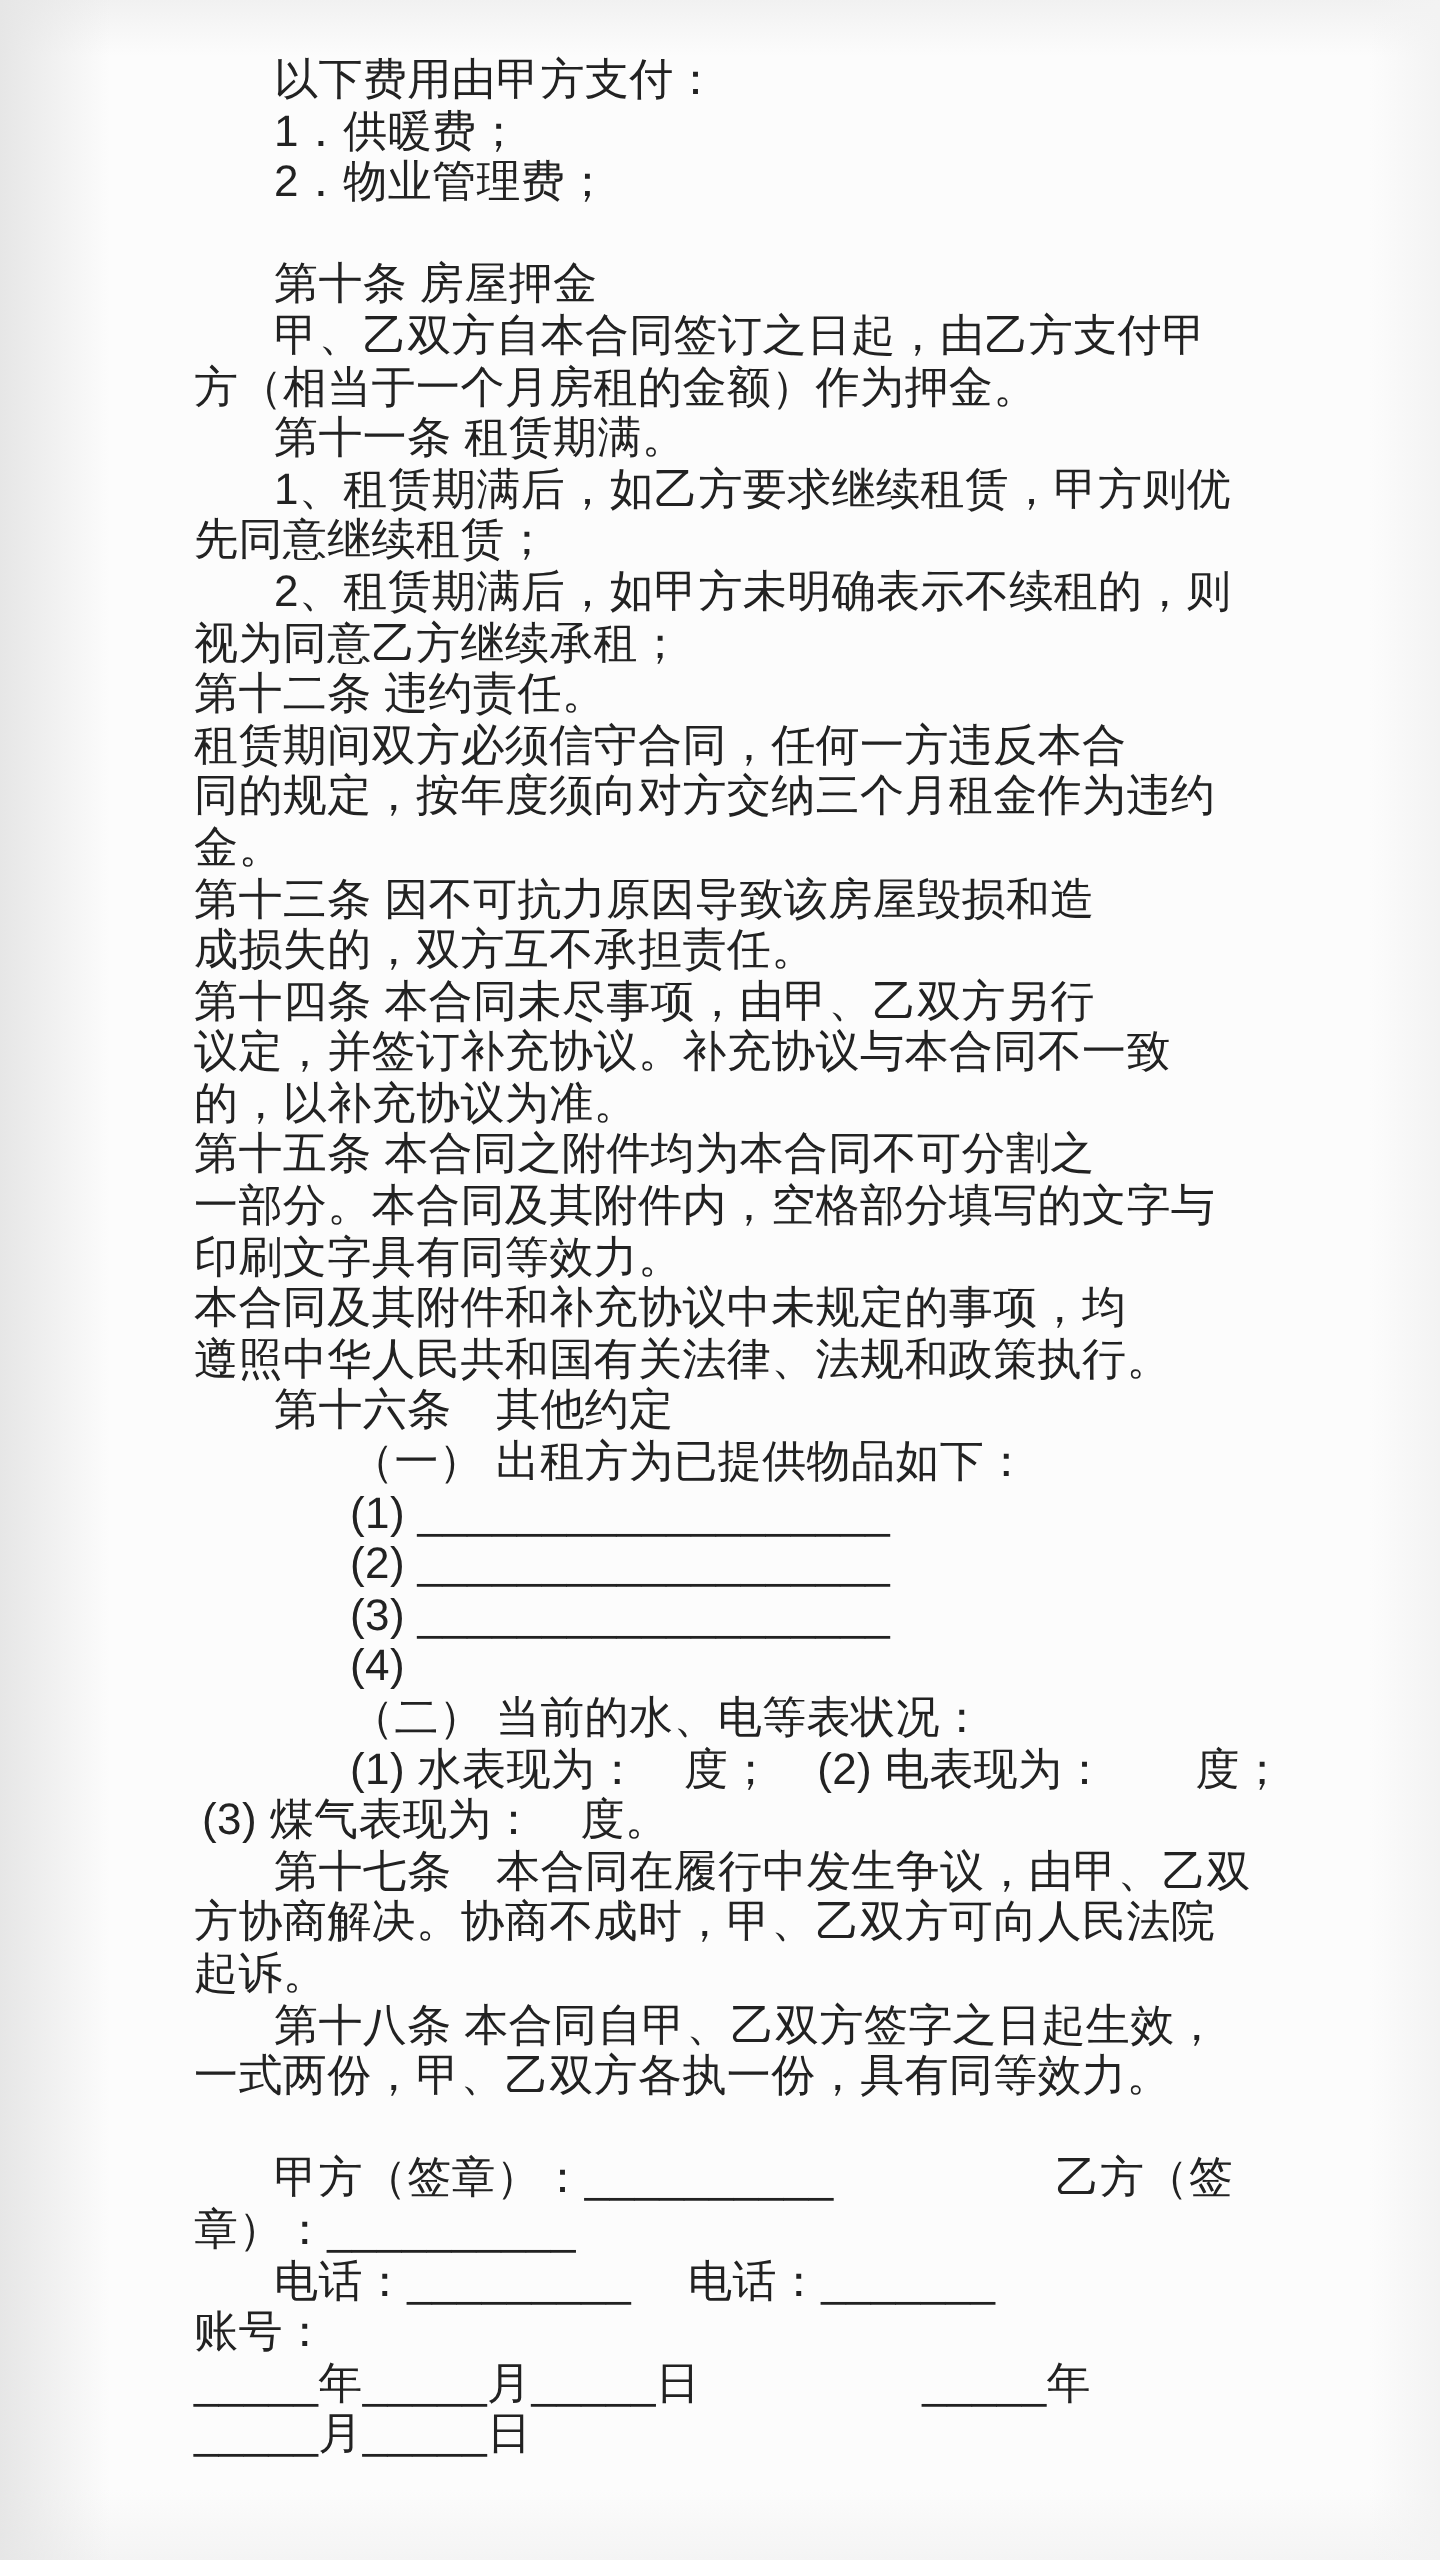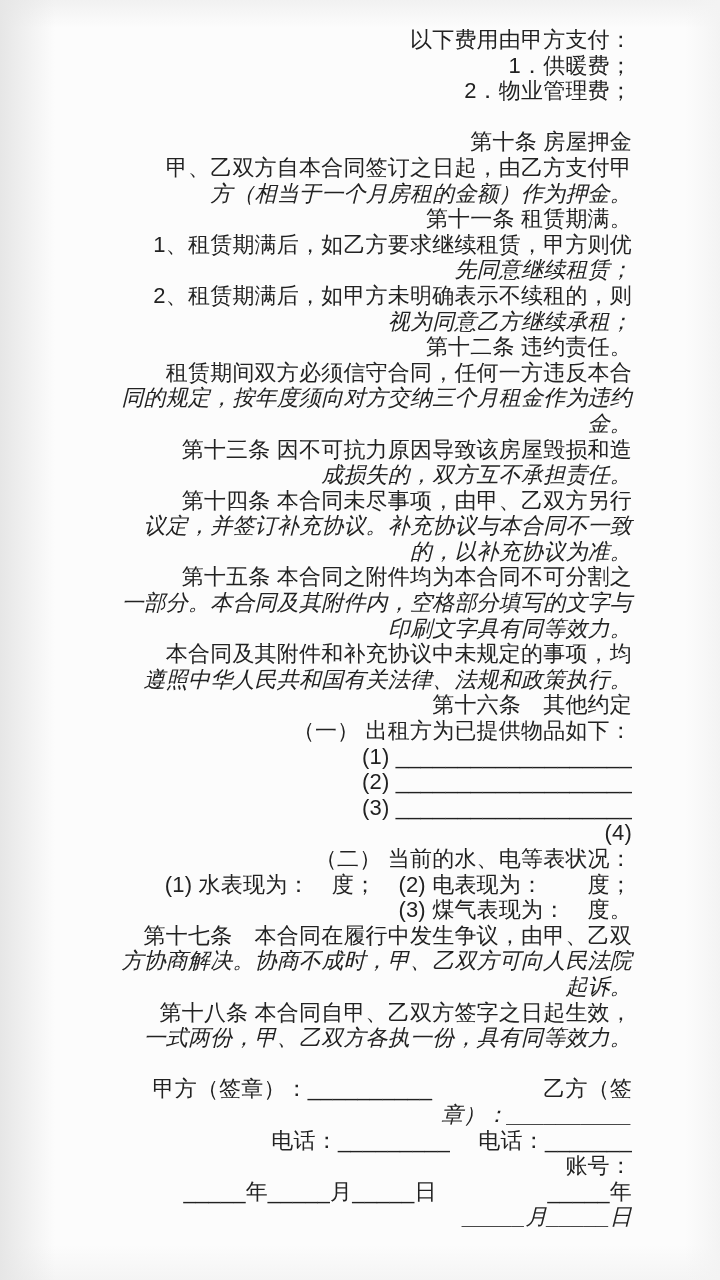--- a/index.html
+++ b/index.html
@@ -16,37 +16,36 @@
   .page {
     position: relative;
     width: 720px;
     height: 1280px;
     background:
       linear-gradient(90deg, #e6e6e6 0px, rgba(230,230,230,0) 55px),
       linear-gradient(270deg, #f3f3f3 0px, rgba(243,243,243,0) 35px),
       linear-gradient(180deg, #f1f1f1 0px, rgba(241,241,241,0) 28px),
       linear-gradient(0deg, #f4f4f4 0px, rgba(244,244,244,0) 35px),
       var(--bg-color);
-    text-align: right;
   }
   .doc {
     position: absolute;
     left: 0; top: 0; right: 0; bottom: 0;
     padding: 27px 88px 0 97px;
     color: var(--text-color);
     font-size: 22px;
     line-height: var(--lh);
     white-space: pre;
     letter-spacing: 0.2px;
   }
   .ln { min-height: var(--lh); }
-  .i0  { margin-left: 0; font-style: italic; }
+  .i0  { margin-left: 0; }
   .i05 { margin-left: 4px; }
   .i1  { margin-left: 40px; }
-  .i15 { margin-left: 34px; }
-  .i2  { margin-left: 55px; }
+  .i15 { margin-left: 78px; }
+  .i2  { }
 </style>
 </head>
 <body>
 
 <div class="page">
   <div class="doc"><div class="ln i1">以下费用由甲方支付：</div><div class="ln i1">1．供暖费；</div><div class="ln i1">2．物业管理费；</div><div class="ln i0"></div><div class="ln i1">第十条 房屋押金</div><div class="ln i1">甲、乙双方自本合同签订之日起，由乙方支付甲</div><div class="ln i0">方（相当于一个月房租的金额）作为押金。</div><div class="ln i1">第十一条 租赁期满。</div><div class="ln i1">1、租赁期满后，如乙方要求继续租赁，甲方则优</div><div class="ln i0">先同意继续租赁；</div><div class="ln i1">2、租赁期满后，如甲方未明确表示不续租的，则</div><div class="ln i0">视为同意乙方继续承租；</div><div class="ln i2">第十二条 违约责任。</div><div class="ln i2">租赁期间双方必须信守合同，任何一方违反本合</div><div class="ln i0">同的规定，按年度须向对方交纳三个月租金作为违约</div><div class="ln i0">金。</div><div class="ln i2">第十三条 因不可抗力原因导致该房屋毁损和造</div><div class="ln i0">成损失的，双方互不承担责任。</div><div class="ln i2">第十四条 本合同未尽事项，由甲、乙双方另行</div><div class="ln i0">议定，并签订补充协议。补充协议与本合同不一致</div><div class="ln i0">的，以补充协议为准。</div><div class="ln i2">第十五条 本合同之附件均为本合同不可分割之</div><div class="ln i0">一部分。本合同及其附件内，空格部分填写的文字与</div><div class="ln i0">印刷文字具有同等效力。</div><div class="ln i2">本合同及其附件和补充协议中未规定的事项，均</div><div class="ln i0">遵照中华人民共和国有关法律、法规和政策执行。</div><div class="ln i1">第十六条　其他约定</div><div class="ln i15">（一） 出租方为已提供物品如下：</div><div class="ln i15">(1) ___________________</div><div class="ln i15">(2) ___________________</div><div class="ln i15">(3) ___________________</div><div class="ln i15">(4)</div><div class="ln i15">（二） 当前的水、电等表状况：</div><div class="ln i15">(1) 水表现为：　度；　(2) 电表现为：　　度；</div><div class="ln i05">(3) 煤气表现为：　度。</div><div class="ln i1">第十七条　本合同在履行中发生争议，由甲、乙双</div><div class="ln i0">方协商解决。协商不成时，甲、乙双方可向人民法院</div><div class="ln i0">起诉。</div><div class="ln i1">第十八条 本合同自甲、乙双方签字之日起生效，</div><div class="ln i0">一式两份，甲、乙双方各执一份，具有同等效力。</div><div class="ln i0"></div><div class="ln i1">甲方（签章）：__________　　　　　乙方（签</div><div class="ln i0">章）：__________</div><div class="ln i1">电话：_________　 电话：_______</div><div class="ln i2">账号：</div><div class="ln i2">_____年_____月_____日　　　　　_____年</div><div class="ln i0">_____月_____日</div></div>
 </div>
 
 </body></html>

